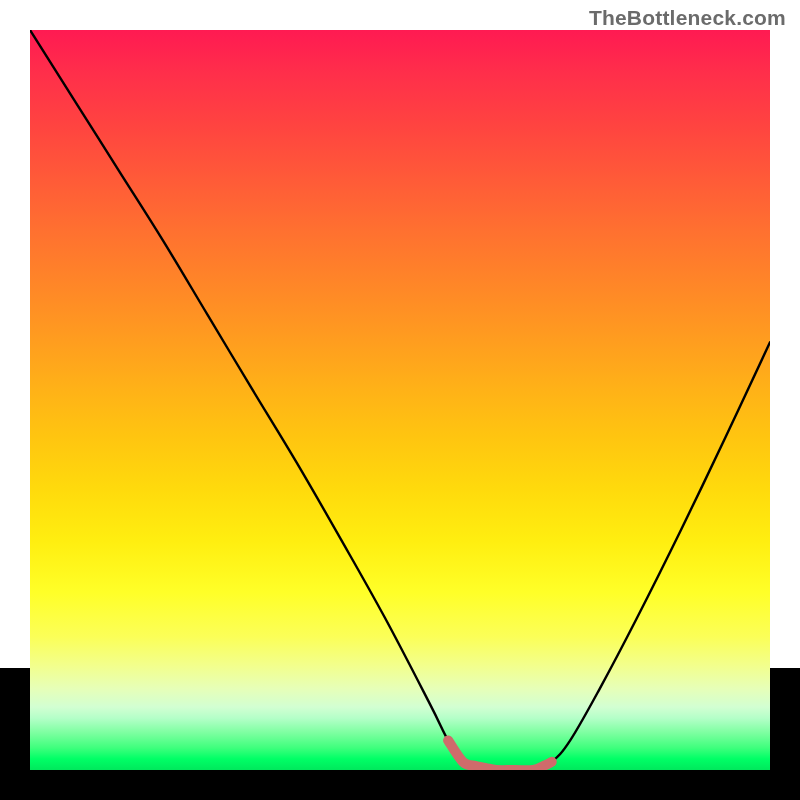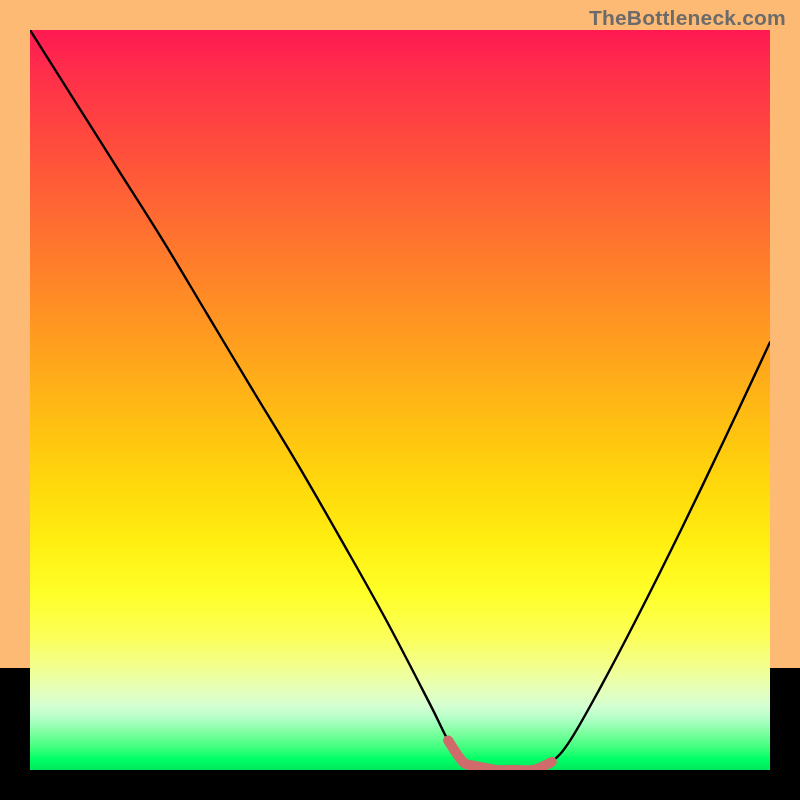--- a/index.html
+++ b/index.html
@@ -7,21 +7,21 @@
     padding: 0;
     width: 800px;
     height: 800px;
     background: #000;
     overflow: hidden;
   }
   .chart-container {
     position: relative;
     width: 800px;
     height: 668px;
-    background: #fdba74;
+    background: #ffffff;
   }
   .plot-area {
     position: absolute;
     left: 30px;
     top: 30px;
     width: 740px;
     height: 740px;
     overflow: hidden;
   }
   .gradient-bg {

